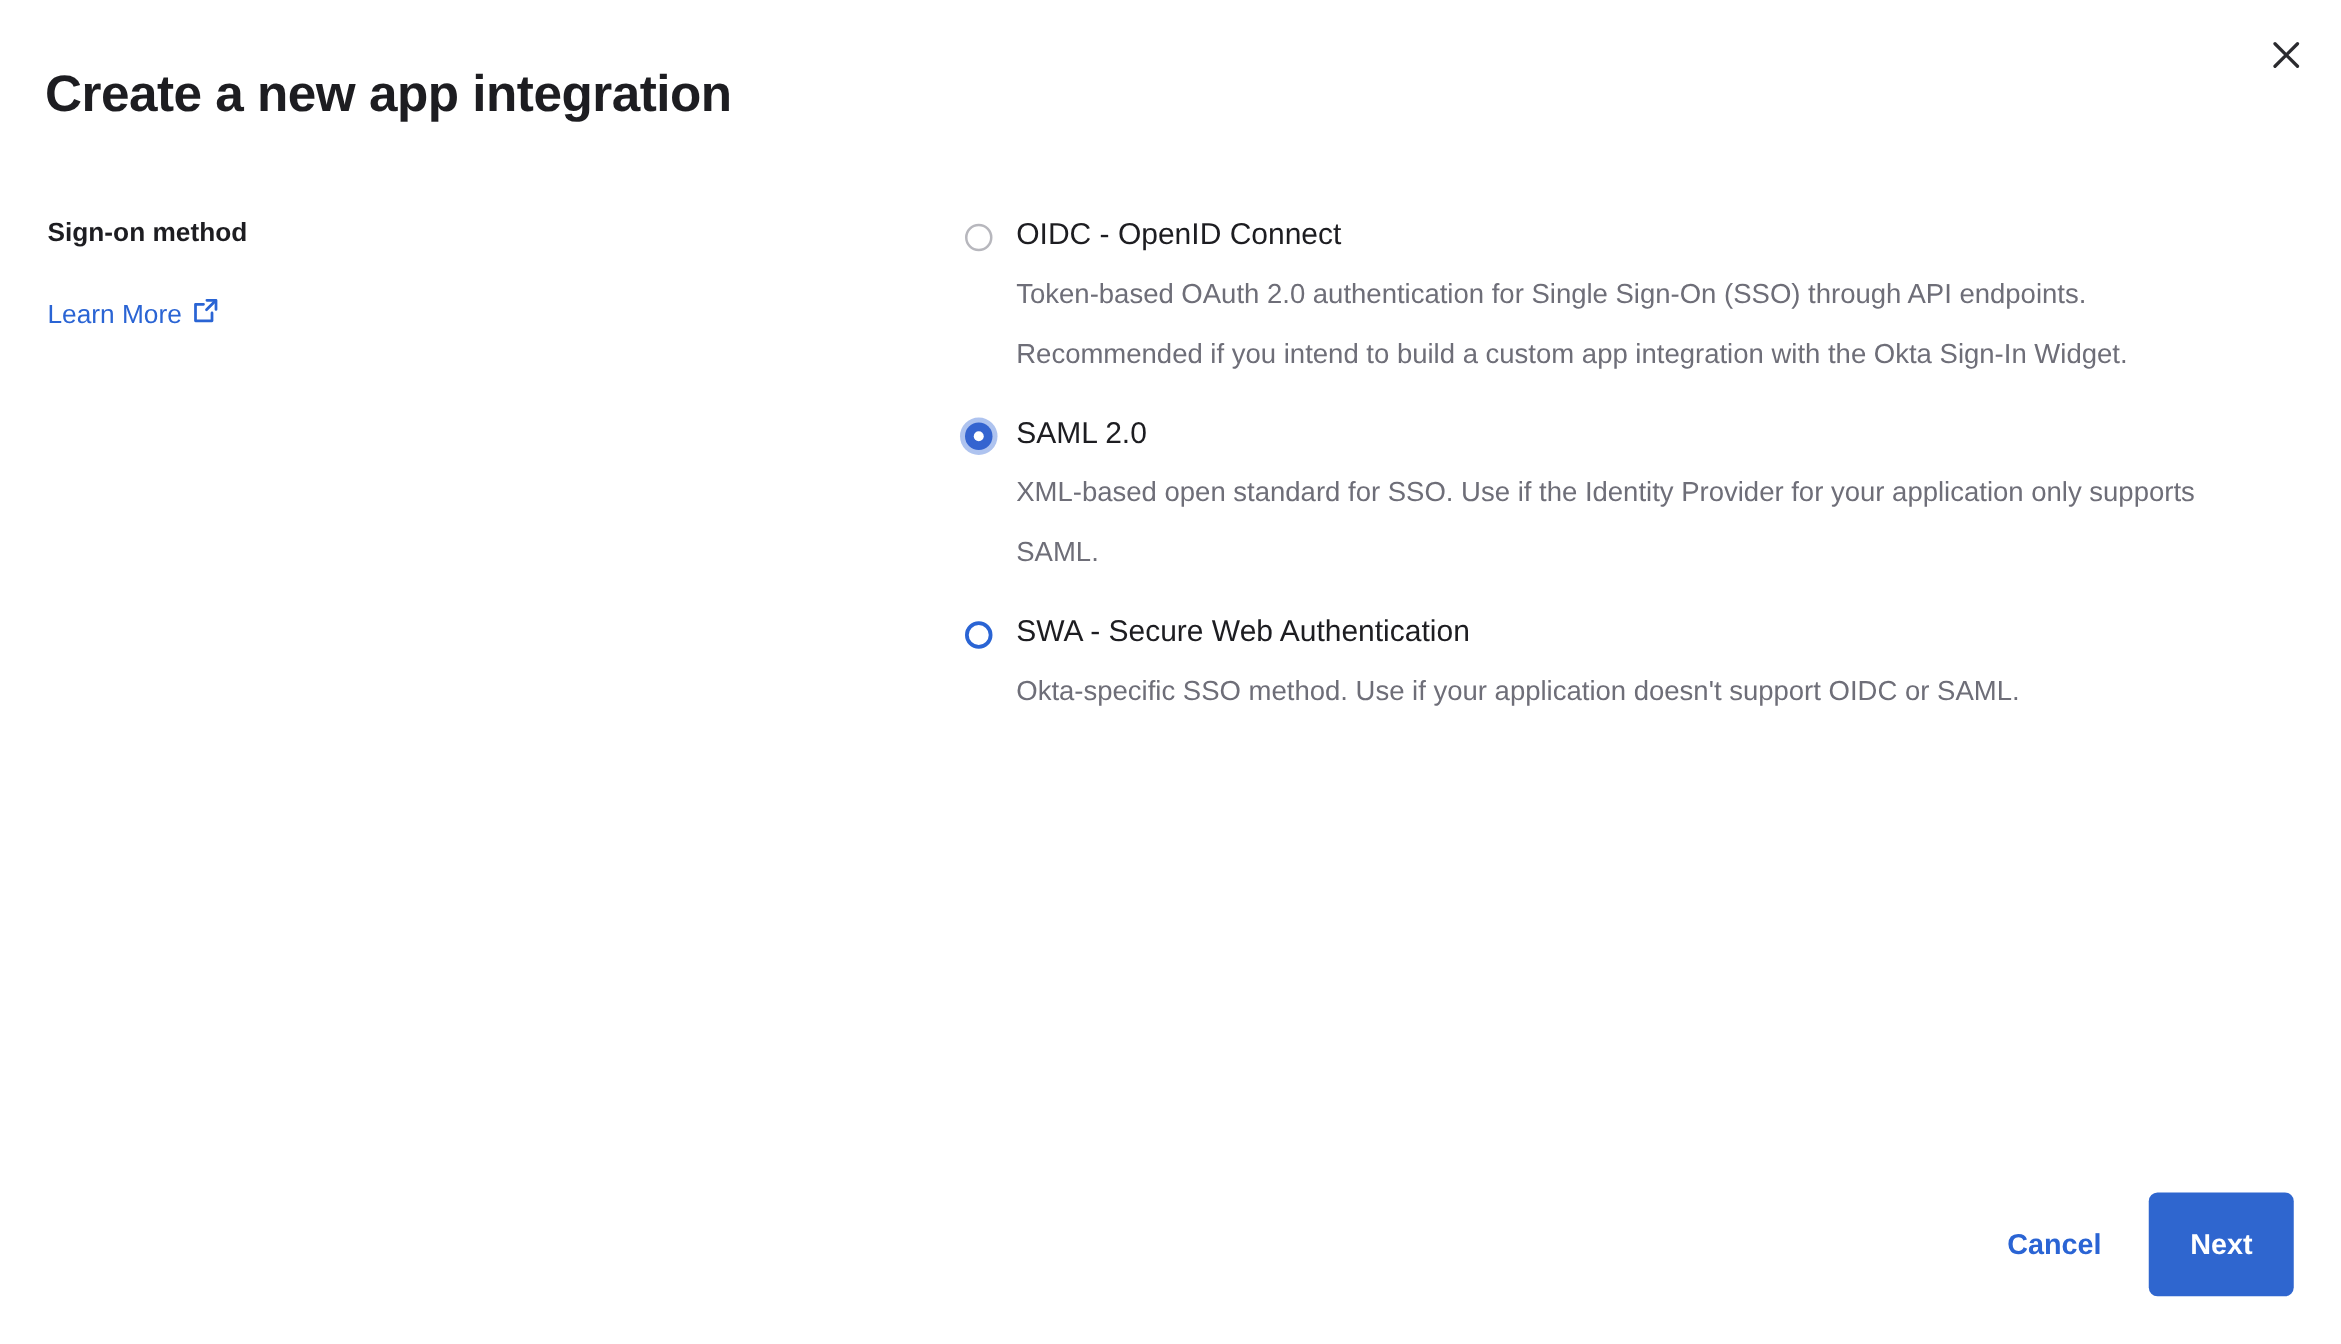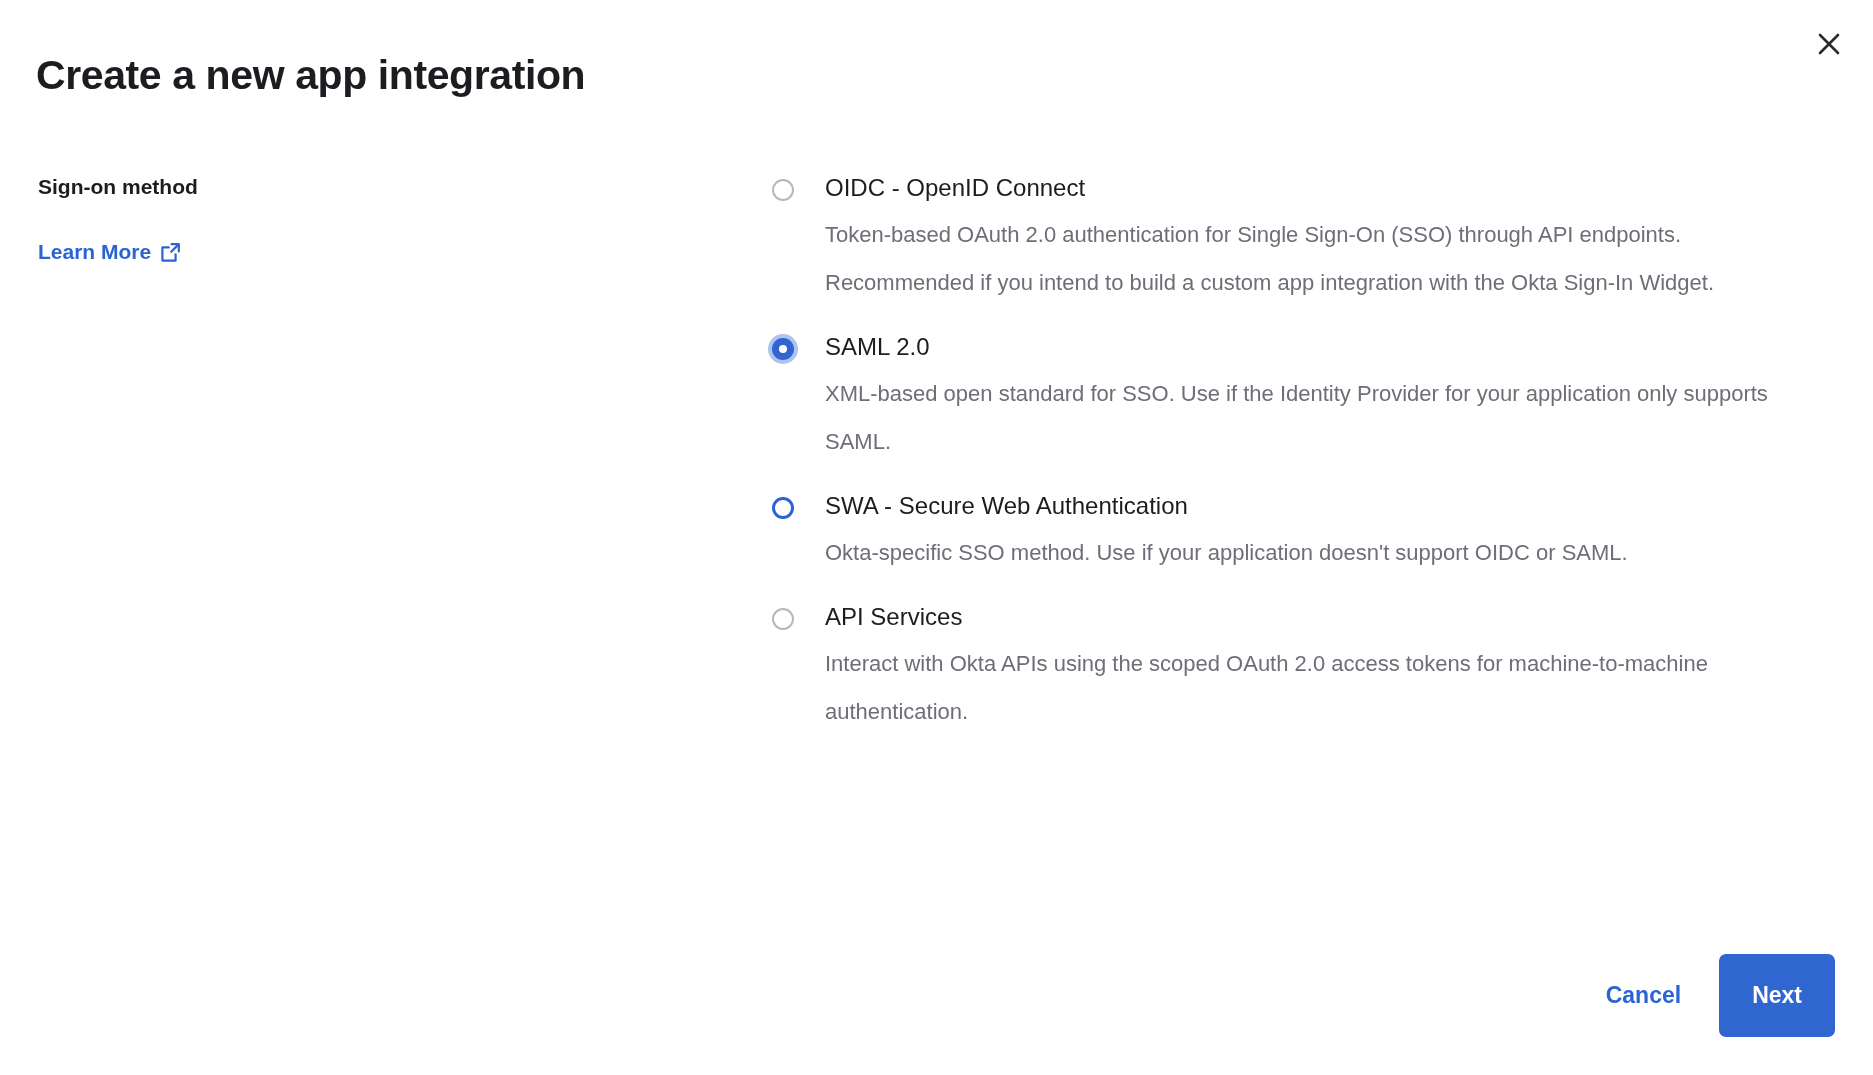--- a/index.html
+++ b/index.html
@@ -56,25 +56,25 @@
   }
   .field-label {
     font-size: 21px;
     line-height: 30px;
     font-weight: 700;
     color: #1d1d21;
     margin: 0 0 36px 0;
   }
   .learn-more {
     display: inline-flex;
-    align-items: center;
+    align-items: flex-start;
     gap: 9px;
     font-size: 21px;
     line-height: 28px;
-    font-weight: 700;
+    font-weight: 400;
     color: #2a64d4;
     text-decoration: none;
     cursor: pointer;
   }
   .learn-more svg { display: block; flex: none; }
 
   
   .options {
     position: absolute;
     left: 770px;
@@ -125,21 +125,21 @@
     left: 50%;
     top: 50%;
     transform: translate(-50%, -50%);
     width: 8px;
     height: 8px;
     border-radius: 50%;
     background: #ffffff;
   }
 
   .option-body {
-    margin-left: 29px;
+    margin-left: 17px;
     flex: 1;
   }
   .option-title {
     font-size: 24px;
     line-height: 32px;
     color: #1d1d21;
     margin: 0 0 7px 0;
     font-weight: 400;
   }
   .option-desc {
@@ -232,28 +232,19 @@
   <div class="option">
     <span class="radio-wrap">
       <span class="radio hovered"></span>
     </span>
     <div class="option-body">
       <div class="option-title">SWA - Secure Web Authentication</div>
       <div class="option-desc">Okta-specific SSO method. Use if your application doesn't support OIDC or SAML.</div>
     </div>
   </div>
 
-  <div class="option">
-    <span class="radio-wrap">
-      <span class="radio unselected"></span>
-    </span>
-    <div class="option-body">
-      <div class="option-title">API Services</div>
-      <div class="option-desc">Interact with Okta APIs using the scoped OAuth 2.0 access tokens for machine-to-machine authentication.</div>
-    </div>
-  </div>
 
 </div>
 
 <div class="footer">
   <button class="btn-cancel">Cancel</button>
   <button class="btn-next">Next</button>
 </div>
 
 </body></html>

